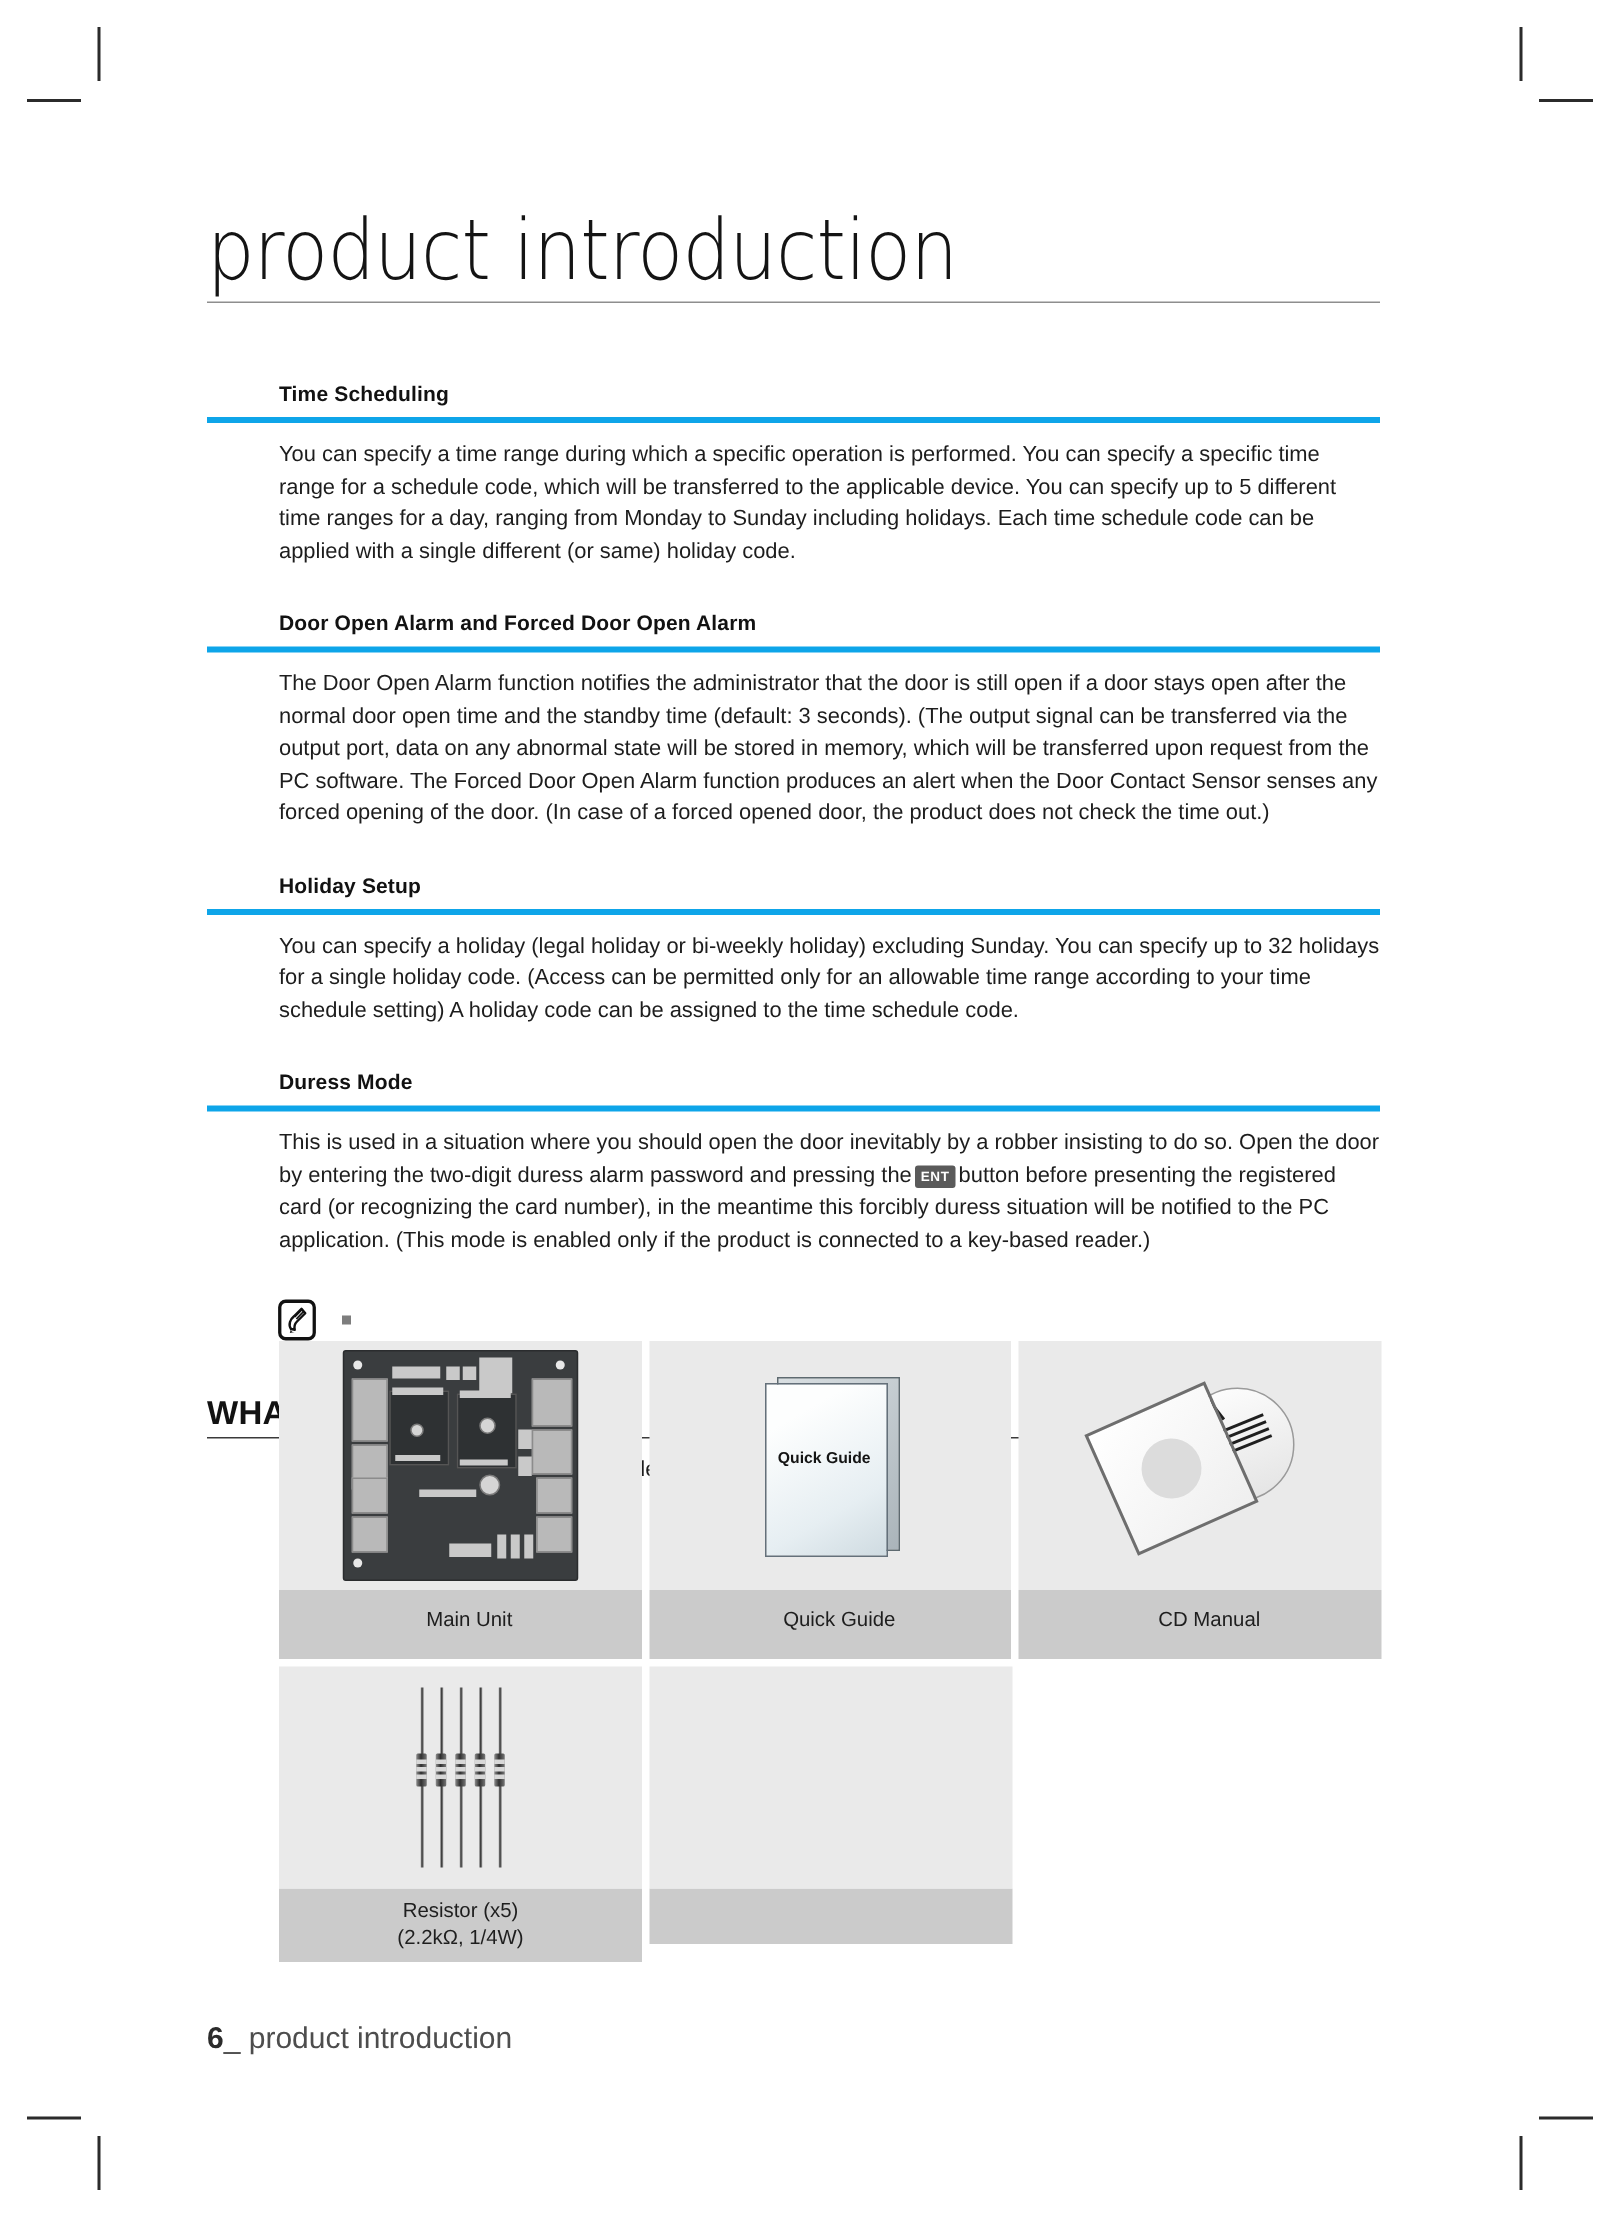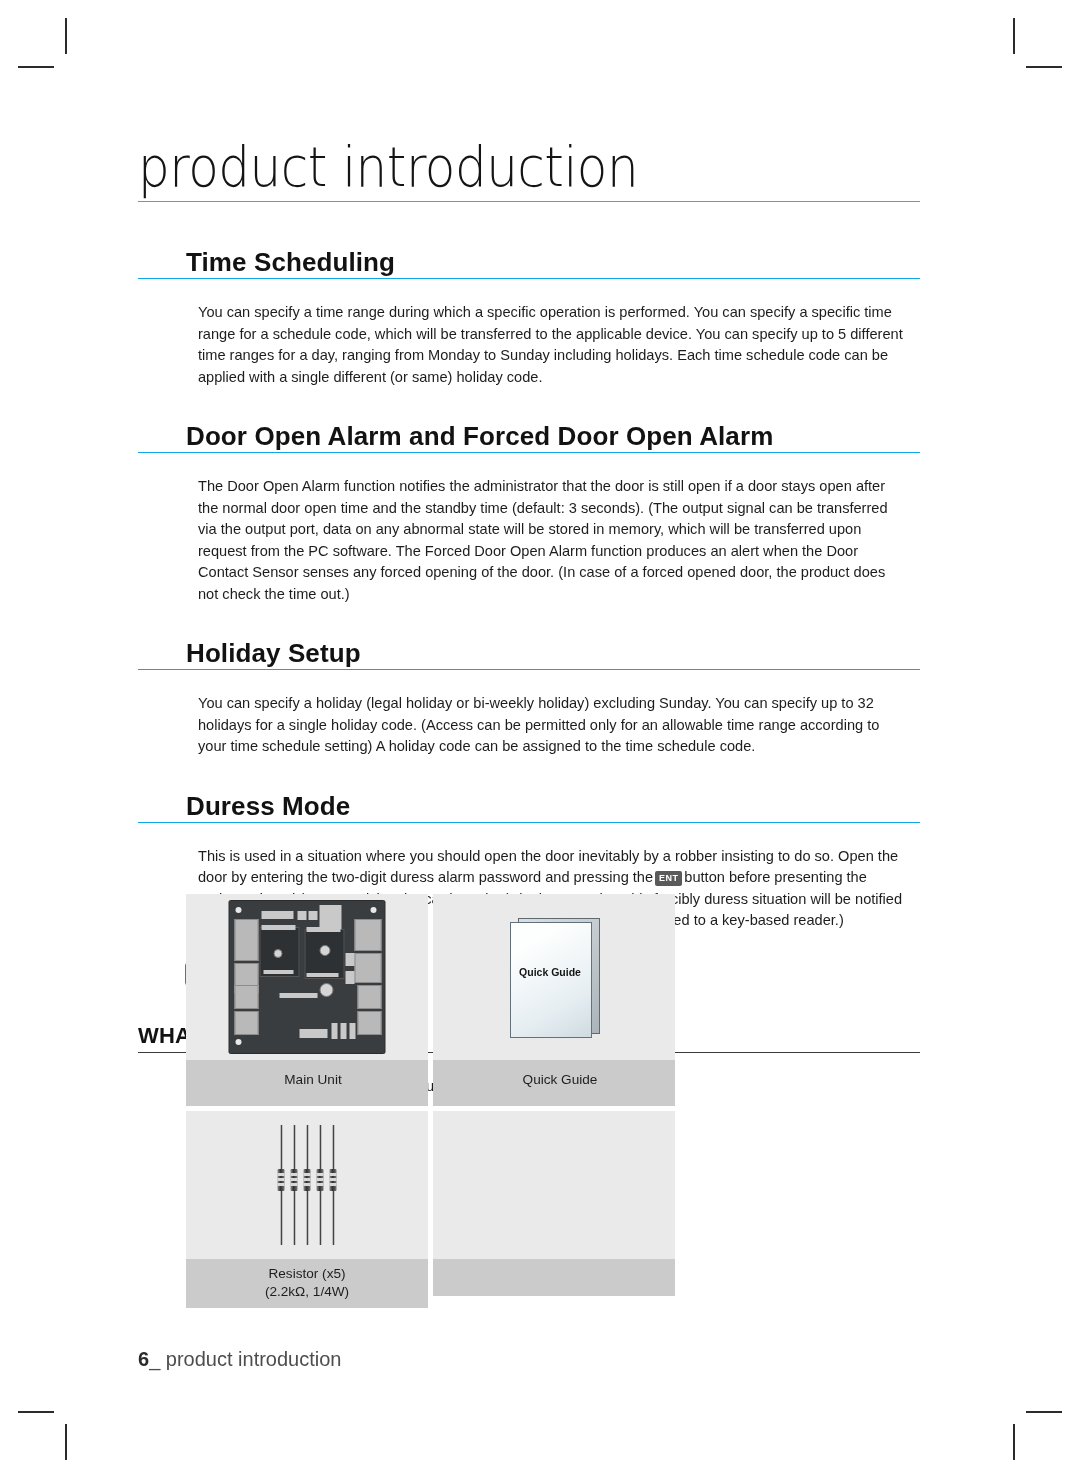--- a/index.html
+++ b/index.html
@@ -68,36 +68,36 @@
   .content {
     position: absolute;
     left: 138px;
     top: 250px;
     width: 782px;
   }
 
   h2.sec {
     margin: 0;
     padding: 0 0 4px 48px;
-    font-size: 26px;
+    font-size: 14px;
     font-weight: bold;
     letter-spacing: 0.1px;
     color: #121212;
-    border-bottom: 1px solid #0ea5e9;
+    border-bottom: 4px solid #0ea5e9;
     line-height: 24px;
   }
   h2.sec.major {
     padding-left: 0px;
     font-size: 22px;
     letter-spacing: 0.2px;
     border-bottom: 1.5px solid #3a3a3a;
   }
 
   p.body {
-    margin: 12px;
+    margin: 0;
     padding: 11px 0 0 48px;
     font-size: 14.6px;
     line-height: 21.5px;
     color: #1d1d1d;
     text-align: left;
   }
   .gap-md { height: 24px; }
   .gap-lg { height: 30px; }
 
   
@@ -452,20 +452,40 @@
             <div class="back"></div>
             <div class="front"></div>
             <div class="label">Quick Guide</div>
           </div>
         </div>
         <div class="cell-cap">
           <span>Quick Guide</span>
         </div>
       </div>
 
+      <div class="cell">
+        <div class="cell-img">
+          <div class="cdwrap">
+            <div class="cd-disc"></div>
+            <div class="cd-tick"></div>
+            <div class="cd-lines">
+                <i></i>
+                <i></i>
+                <i></i>
+                <i></i>
+              </div>
+            <div class="cd-sleeve">
+              <div class="cd-hole"></div>
+            </div>
+          </div>
+        </div>
+        <div class="cell-cap">
+          <span>CD Manual</span>
+        </div>
+      </div>
 
     </div>
 
     <div class="grid-row">
 
 
       <div class="cell">
         <div class="cell-img tall">
           <div class="leadwrap" style="gap:8px;">
             <div class="lead res">

